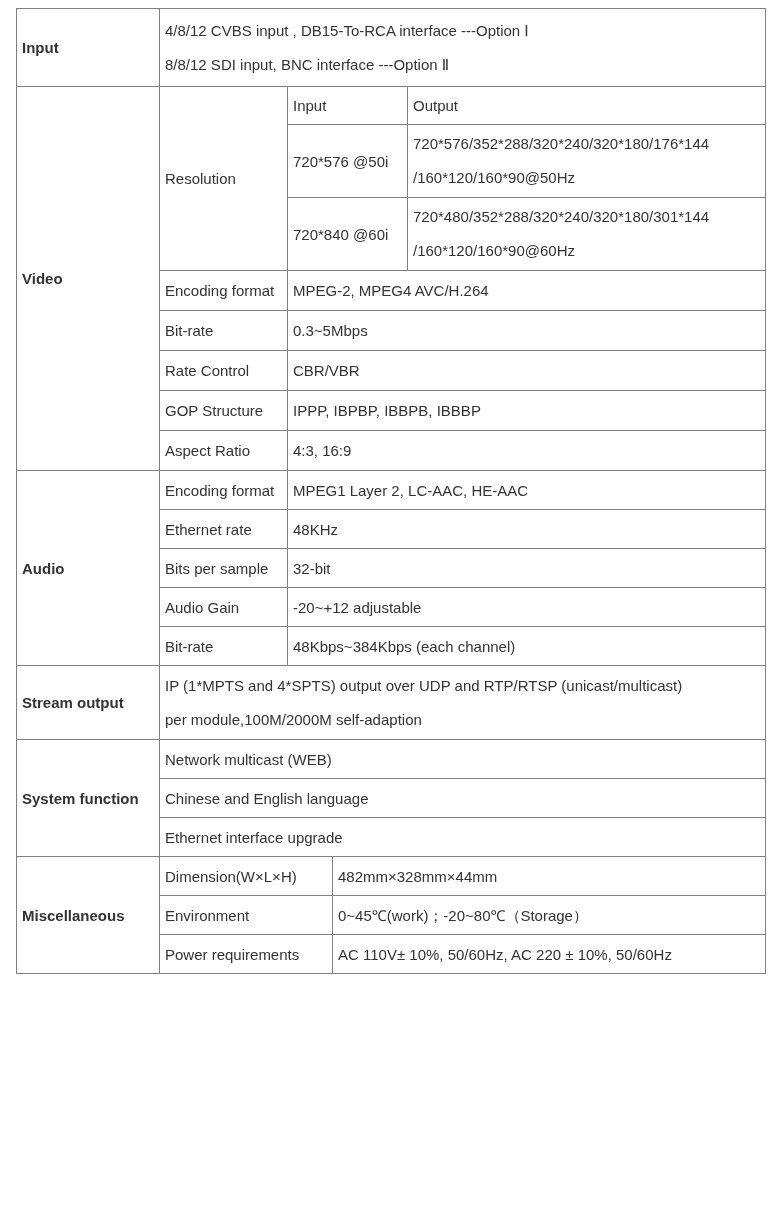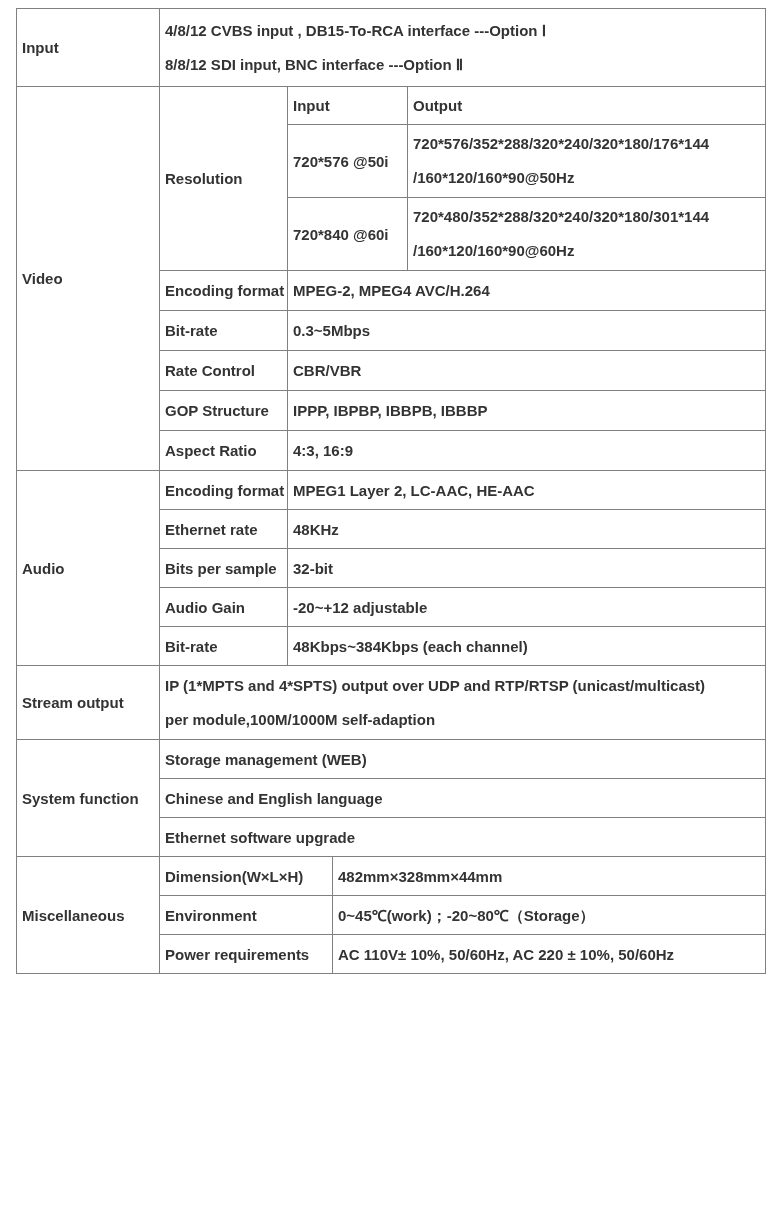--- a/index.html
+++ b/index.html
@@ -28,21 +28,20 @@
   }
   table.spec-table + table.spec-table {
     margin-top: -1px;
   }
   td {
     border: 1px solid #808080;
     padding: 2px 5px;
     vertical-align: middle;
     overflow: hidden;
     white-space: nowrap;
-    font-weight: bold;
   }
   td.cat {
     font-weight: bold;
   }
   .line {
     line-height: 34px;
   }
   tr.h38  { height: 38px; }
   tr.h39  { height: 39px; }
   tr.h40  { height: 40px; }
@@ -156,41 +155,41 @@
   <table class="spec-table">
     <colgroup>
         <col style="width:143px">
         <col>
       </colgroup>
     <tbody>
         <tr class="h74">
       <td class="cat">Stream output</td>
       <td>
         <div class="line">IP (1*MPTS and 4*SPTS) output over UDP and RTP/RTSP (unicast/multicast)</div>
-        <div class="line">per module,100M/1000M self-adaption</div>
+        <div class="line">per module,100M/2000M self-adaption</div>
       </td>
     </tr>
   </tbody>
     </table>
 
   <table class="spec-table">
     <colgroup>
         <col style="width:143px">
         <col>
       </colgroup>
     <tbody>
         <tr class="h39">
       <td class="cat" rowspan="3">System function</td>
-      <td>Storage management (WEB)</td>
+      <td>Network multicast (WEB)</td>
     </tr>
     <tr class="h39">
       <td>Chinese and English language</td>
     </tr>
     <tr class="h39">
-      <td>Ethernet software upgrade</td>
+      <td>Ethernet interface upgrade</td>
     </tr>
   </tbody>
     </table>
 
   <table class="spec-table">
     <colgroup>
         <col style="width:143px">
         <col style="width:173px">
         <col>
       </colgroup>

